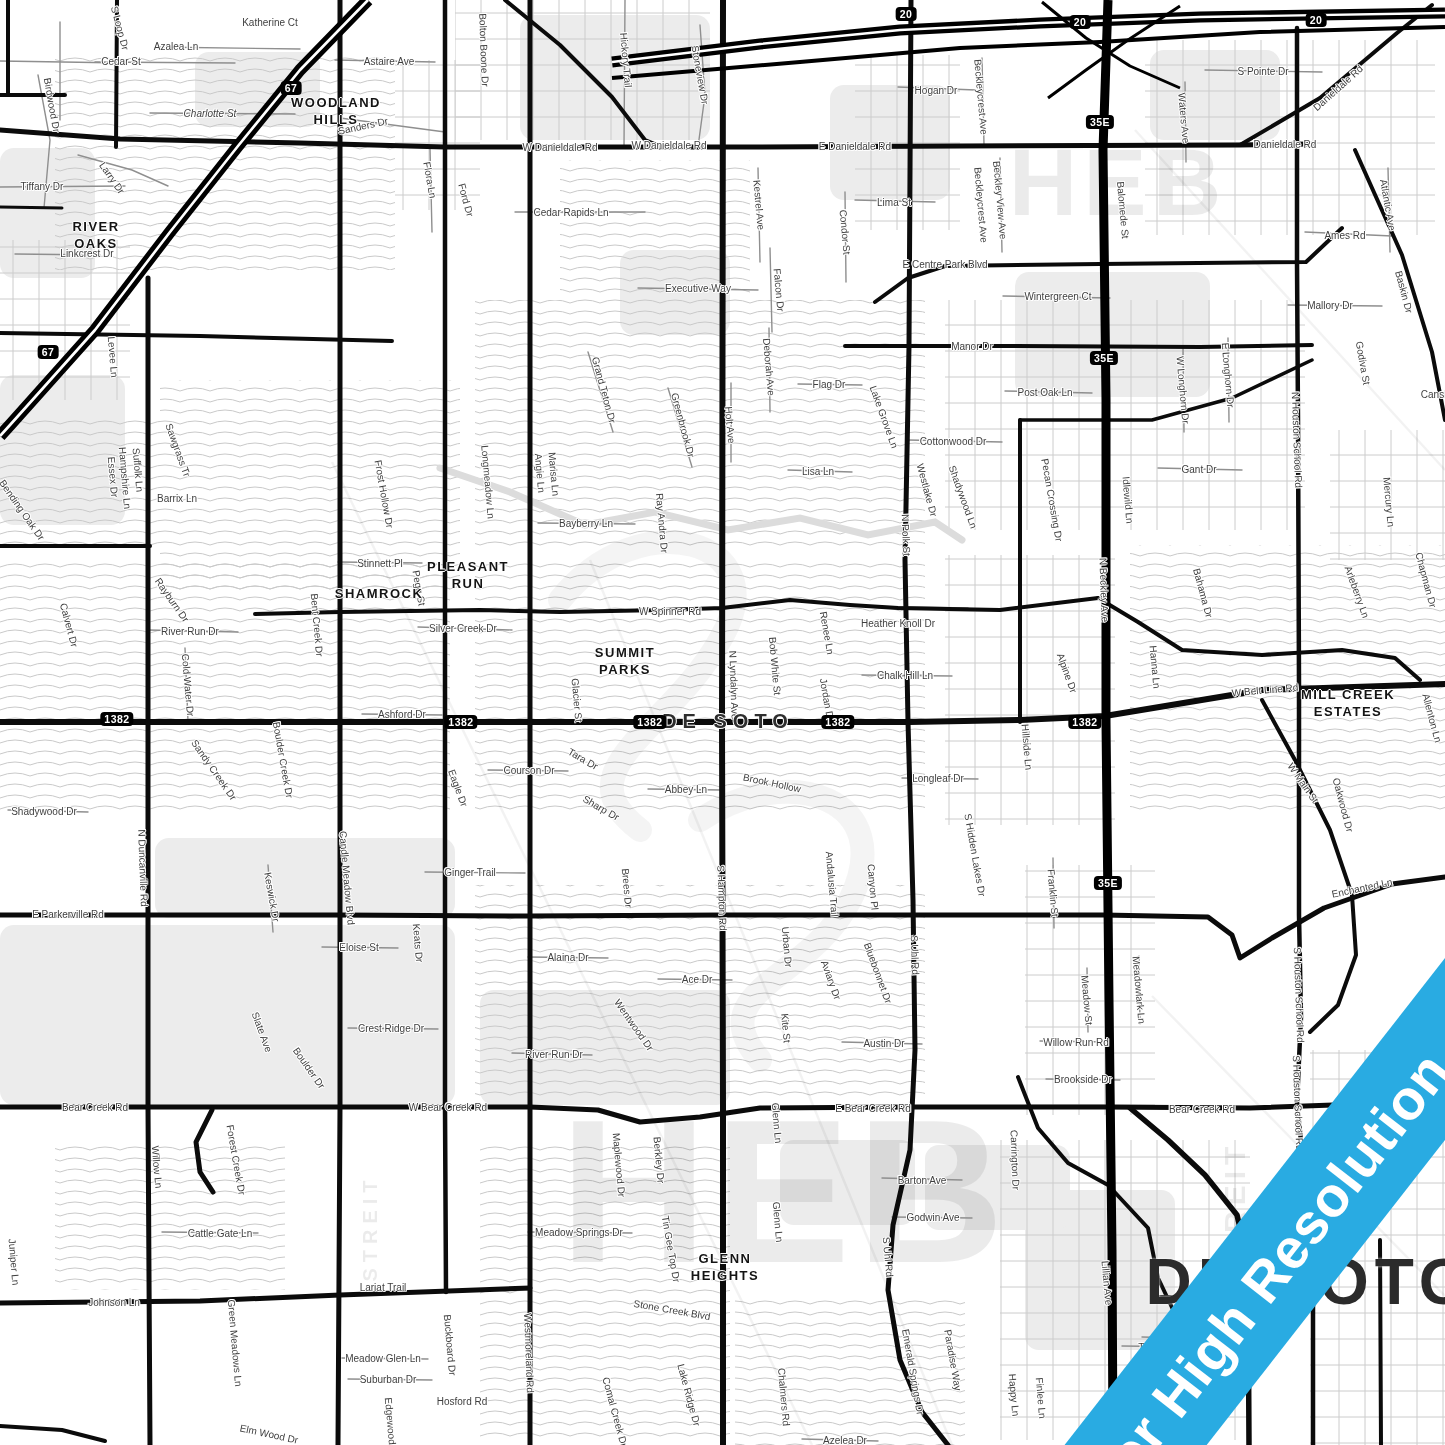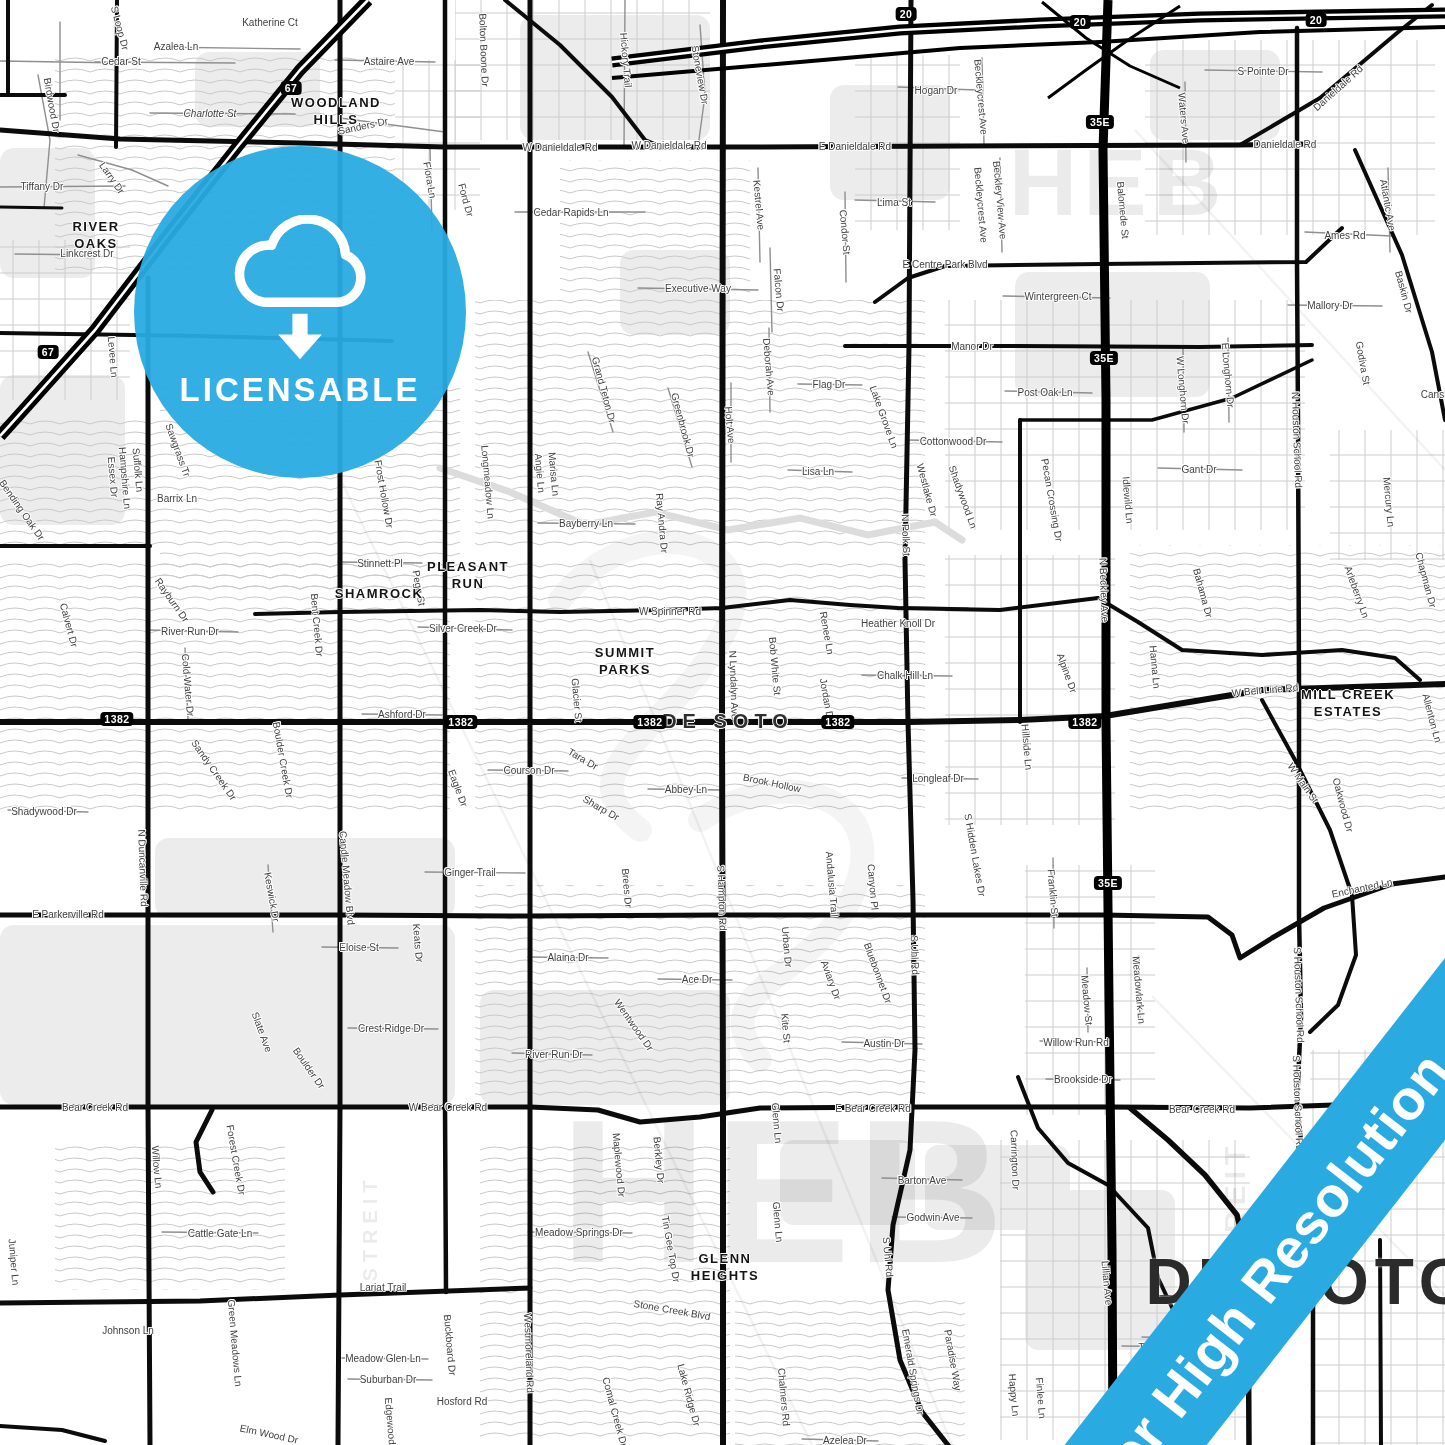--- a/index.html
+++ b/index.html
@@ -371,21 +371,21 @@
       <div class="street-label" style="left: 1083px; top: 1079px; --r: 0deg;">Brookside Dr</div>
       <div class="street-label" style="left: 1202px; top: 1109px; --r: 0deg;">Bear Creek Rd</div>
       <div class="street-label" style="left: 1299px; top: 995px; --r: 88deg;">S Houston School Rd</div>
       <div class="street-label" style="left: 1298px; top: 1103px; --r: 88deg;">S Houston School Rd</div>
       <div class="street-label" style="left: 1362px; top: 888px; --r: -12deg;">Enchanted Ln</div>
       <div class="street-label" style="left: 143px; top: 868px; --r: 88deg;">N Duncanville Rd</div>
       <div class="street-label" style="left: 157px; top: 1167px; --r: 85deg;">Willow Ln</div>
       <div class="street-label" style="left: 236px; top: 1160px; --r: 80deg;">Forest Creek Dr</div>
       <div class="street-label" style="left: 196px; top: 1233px; margin-left: 24px; --r: 0deg;">Cattle Gate Ln</div>
       <div class="street-label" style="left: 14px; top: 1262px; --r: 85deg;">Juniper Ln</div>
-      <div class="street-label" style="left: 128px; top: 1302px; margin-top: 28px; --r: 0deg;">Johnson Ln</div>
+      <div class="street-label" style="left: 114px; top: 1302px; --r: 0deg;">Johnson Ln</div>
       <div class="street-label" style="left: 383px; top: 1287px; --r: 0deg;">Lariat Trail</div>
       <div class="street-label" style="left: 235px; top: 1343px; --r: 85deg;">Green Meadows Ln</div>
       <div class="street-label" style="left: 383px; top: 1358px; --r: 0deg;">Meadow Glen Ln</div>
       <div class="street-label" style="left: 388px; top: 1379px; --r: 0deg;">Suburban Dr</div>
       <div class="street-label" style="left: 450px; top: 1345px; --r: 85deg;">Buckboard Dr</div>
       <div class="street-label" style="left: 462px; top: 1401px; --r: 0deg;">Hosford Rd</div>
       <div class="street-label" style="left: 269px; top: 1434px; --r: 12deg;">Elm Wood Dr</div>
       <div class="street-label" style="left: 391px; top: 1428px; --r: 85deg;">Edgewood Ln</div>
       <div class="street-label" style="left: 619px; top: 1165px; --r: 85deg;">Maplewood Dr</div>
       <div class="street-label" style="left: 659px; top: 1160px; --r: 85deg;">Berkley Dr</div>
@@ -437,25 +437,18 @@
       <div class="shield" style="left: 1108px; top: 883px;">35E</div>
       <div class="shield" style="left: 1112px; top: 1437px;">35E</div>
       <div class="shield" style="left: 117px; top: 719px;">1382</div>
       <div class="shield" style="left: 461px; top: 722px;">1382</div>
       <div class="shield" style="left: 650px; top: 722px;">1382</div>
       <div class="shield" style="left: 838px; top: 722px;">1382</div>
       <div class="shield" style="left: 1085px; top: 722px;">1382</div>
       <div class="city-big" style="left: 1310px; top: 1282px;">DE SOTO</div>
     </div>
 
-  <div id="badge">
-    <svg width="190" height="150" viewBox="0 0 200 158">
-      <path d="M63 92 h76 a26 26 0 0 0 9 -50 a40 40 0 0 0 -78 -10 a30 30 0 0 0 -7 60 z" fill="none" stroke="#ffffff" stroke-width="10" stroke-linejoin="round" stroke-linecap="round"></path>
-      <path d="M92 104 h16 v22 h15 l-23 26 l-23 -26 h15 z" fill="#ffffff"></path>
-    </svg>
-    <div class="badge-text">LICENSABLE</div>
-  </div>
 
   <div id="ribbon">
     <span>Super High Resolution</span>
   </div>
 
 </div>
 
 </body></html>

